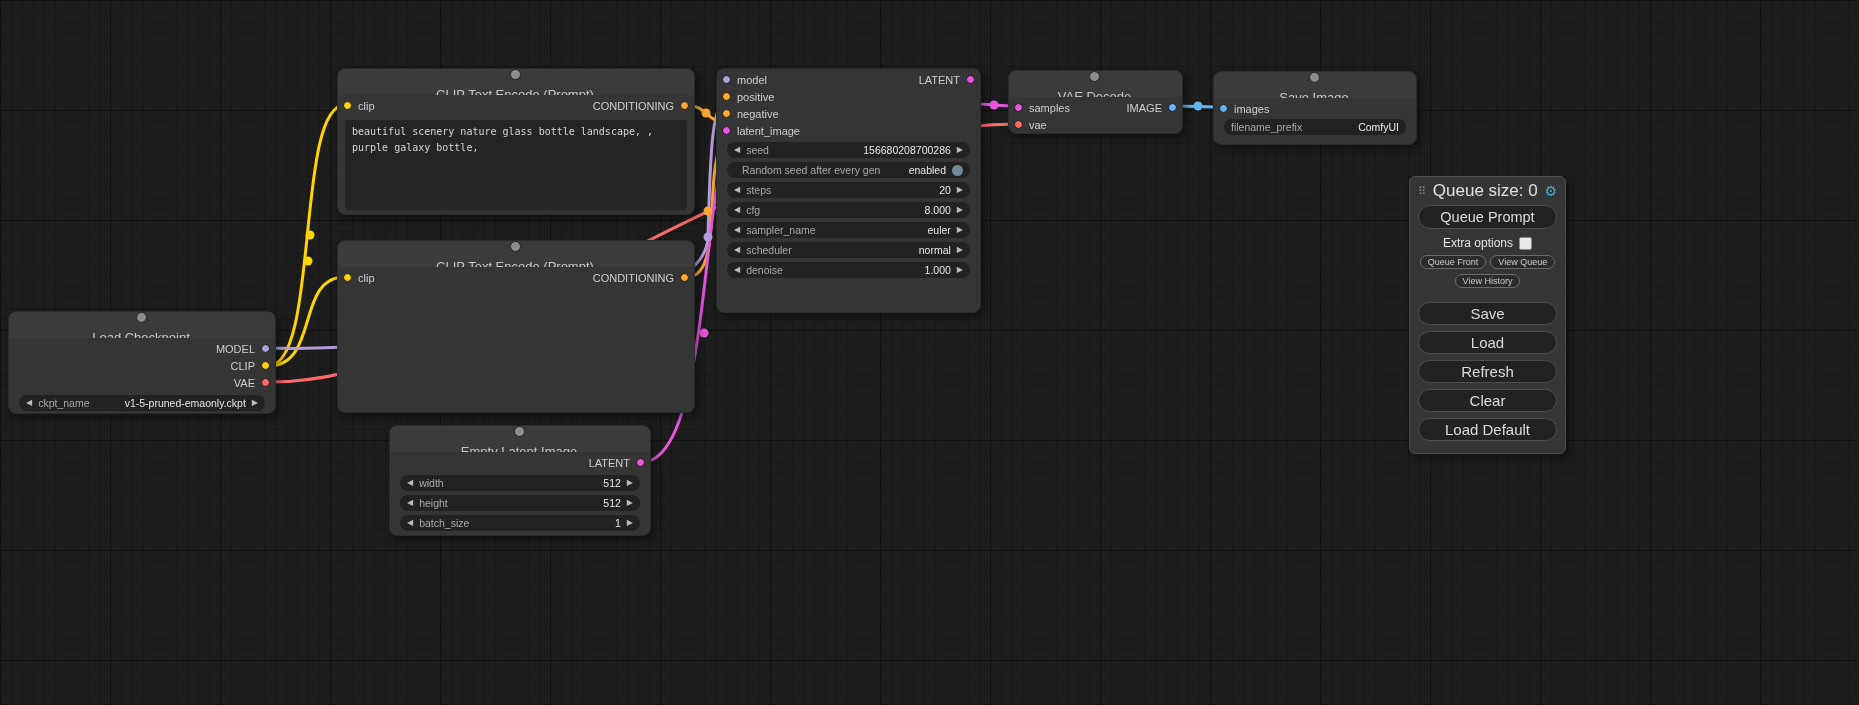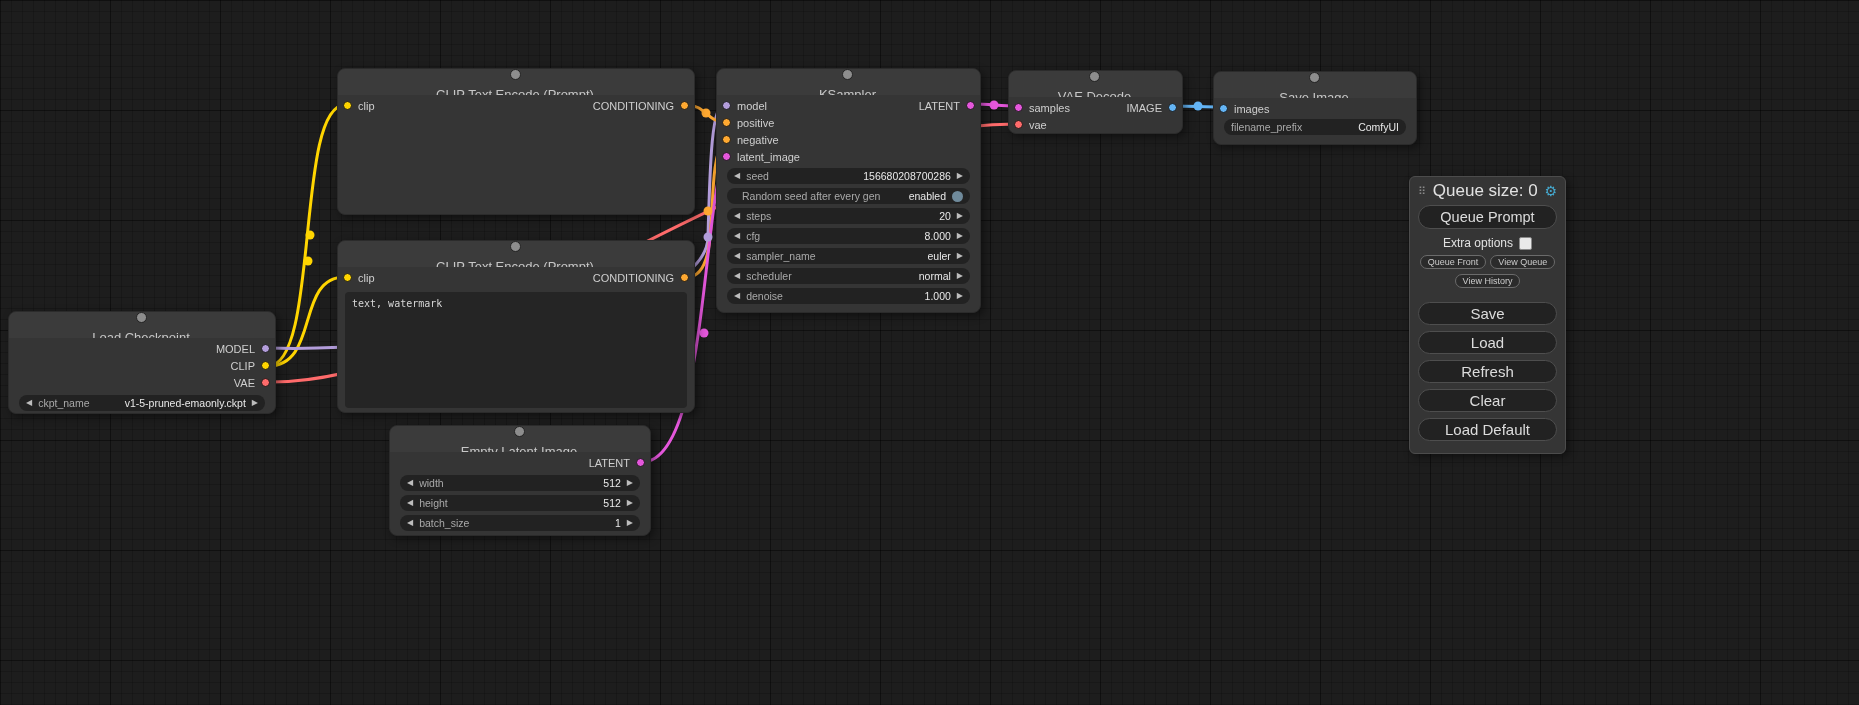--- a/index.html
+++ b/index.html
@@ -134,40 +134,40 @@
         <span class="sin">
             <span class="dot bg-clip"></span>
             <span>clip</span>
           </span>
         <span class="sout">
             <span>CONDITIONING</span>
             <span class="dot bg-conditioning"></span>
           </span>
       </div>
     </div>
+    <div class="prompt" style="height:90px">beautiful scenery nature glass bottle landscape, , purple galaxy bottle,</div>
   </div>
 
   <div class="node" style="left:337px;top:240px;width:358px;height:173px">
     <div class="ntitle">
       <span class="cdot"></span>
       <span>CLIP Text Encode (Prompt)</span>
     </div>
     <div class="slots">
       <div class="srow">
         <span class="sin">
             <span class="dot bg-clip"></span>
             <span>clip</span>
           </span>
         <span class="sout">
             <span>CONDITIONING</span>
             <span class="dot bg-conditioning"></span>
           </span>
       </div>
     </div>
-    <div class="prompt" style="height:116px">text, watermark</div>
   </div>
 
   <div class="node" style="left:389px;top:425px;width:262px;height:111px">
     <div class="ntitle">
       <span class="cdot"></span>
       <span>Empty Latent Image</span>
     </div>
     <div class="slots">
       <div class="srow">
         <span class="sout">
@@ -190,24 +190,20 @@
     </div>
     <div class="widget">
       <span class="arr">◀</span>
       <span class="wl">batch_size</span>
       <span class="wv">1</span>
       <span class="arr">▶</span>
     </div>
   </div>
 
   <div class="node" style="left:716px;top:68px;width:265px;height:245px">
-    <div class="ntitle">
-      <span class="cdot"></span>
-      <span>KSampler</span>
-    </div>
     <div class="slots">
       <div class="srow">
         <span class="sin">
             <span class="dot bg-model"></span>
             <span>model</span>
           </span>
         <span class="sout">
             <span>LATENT</span>
             <span class="dot bg-latent"></span>
           </span>

